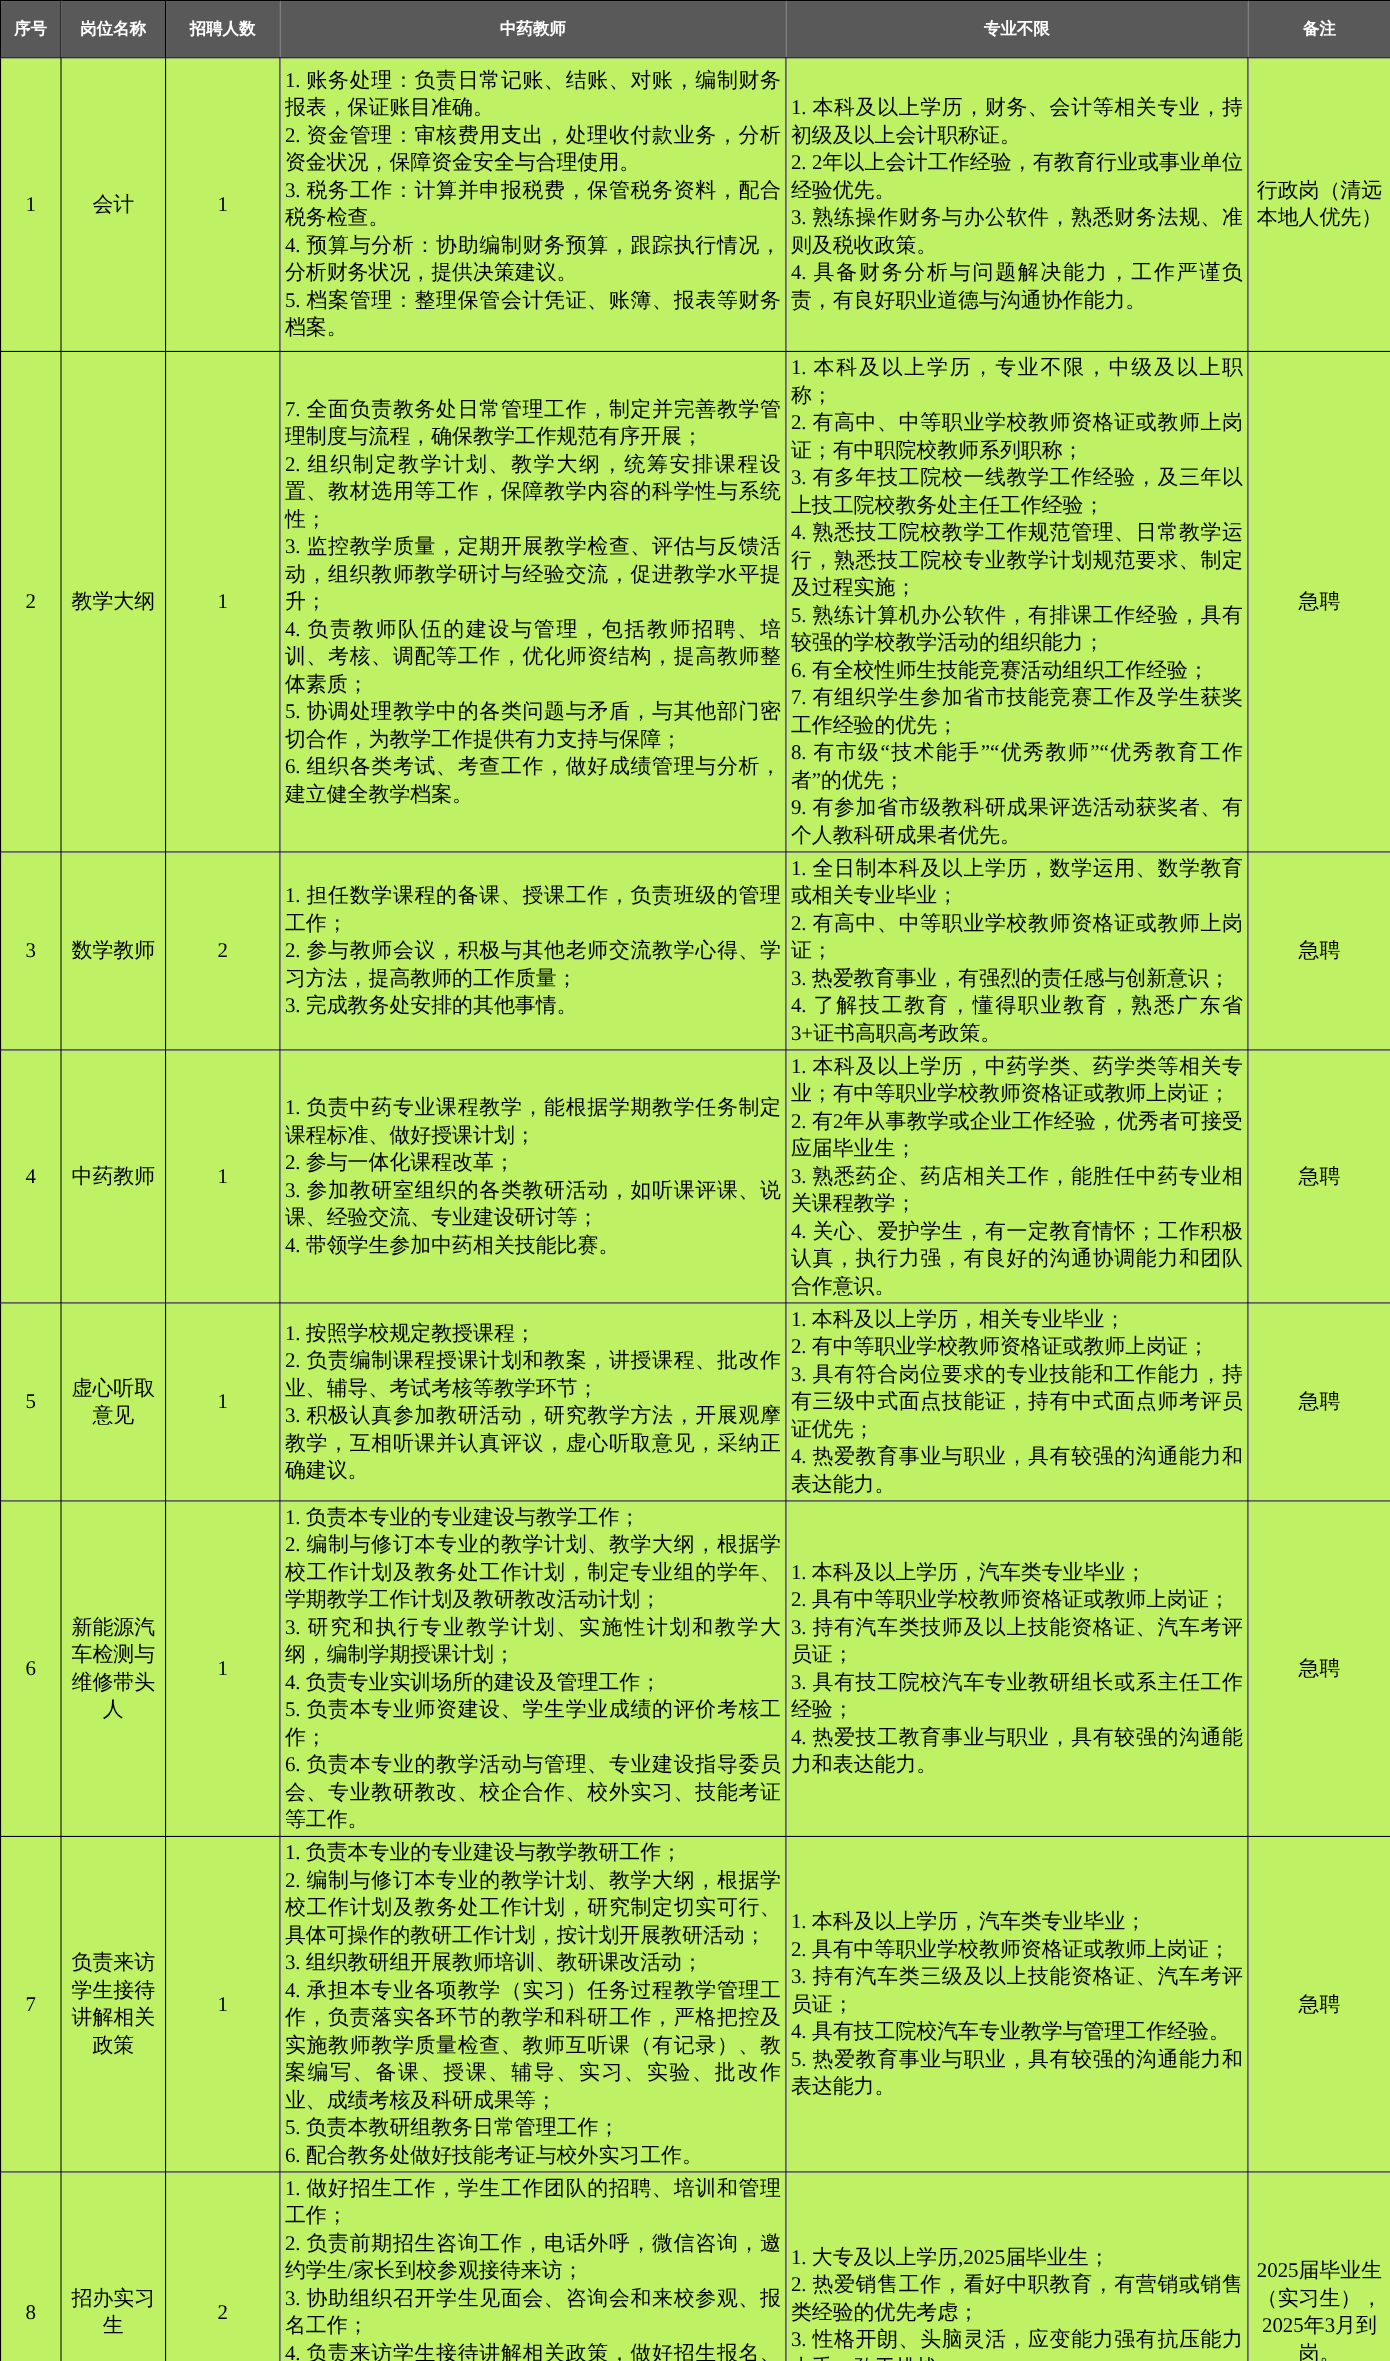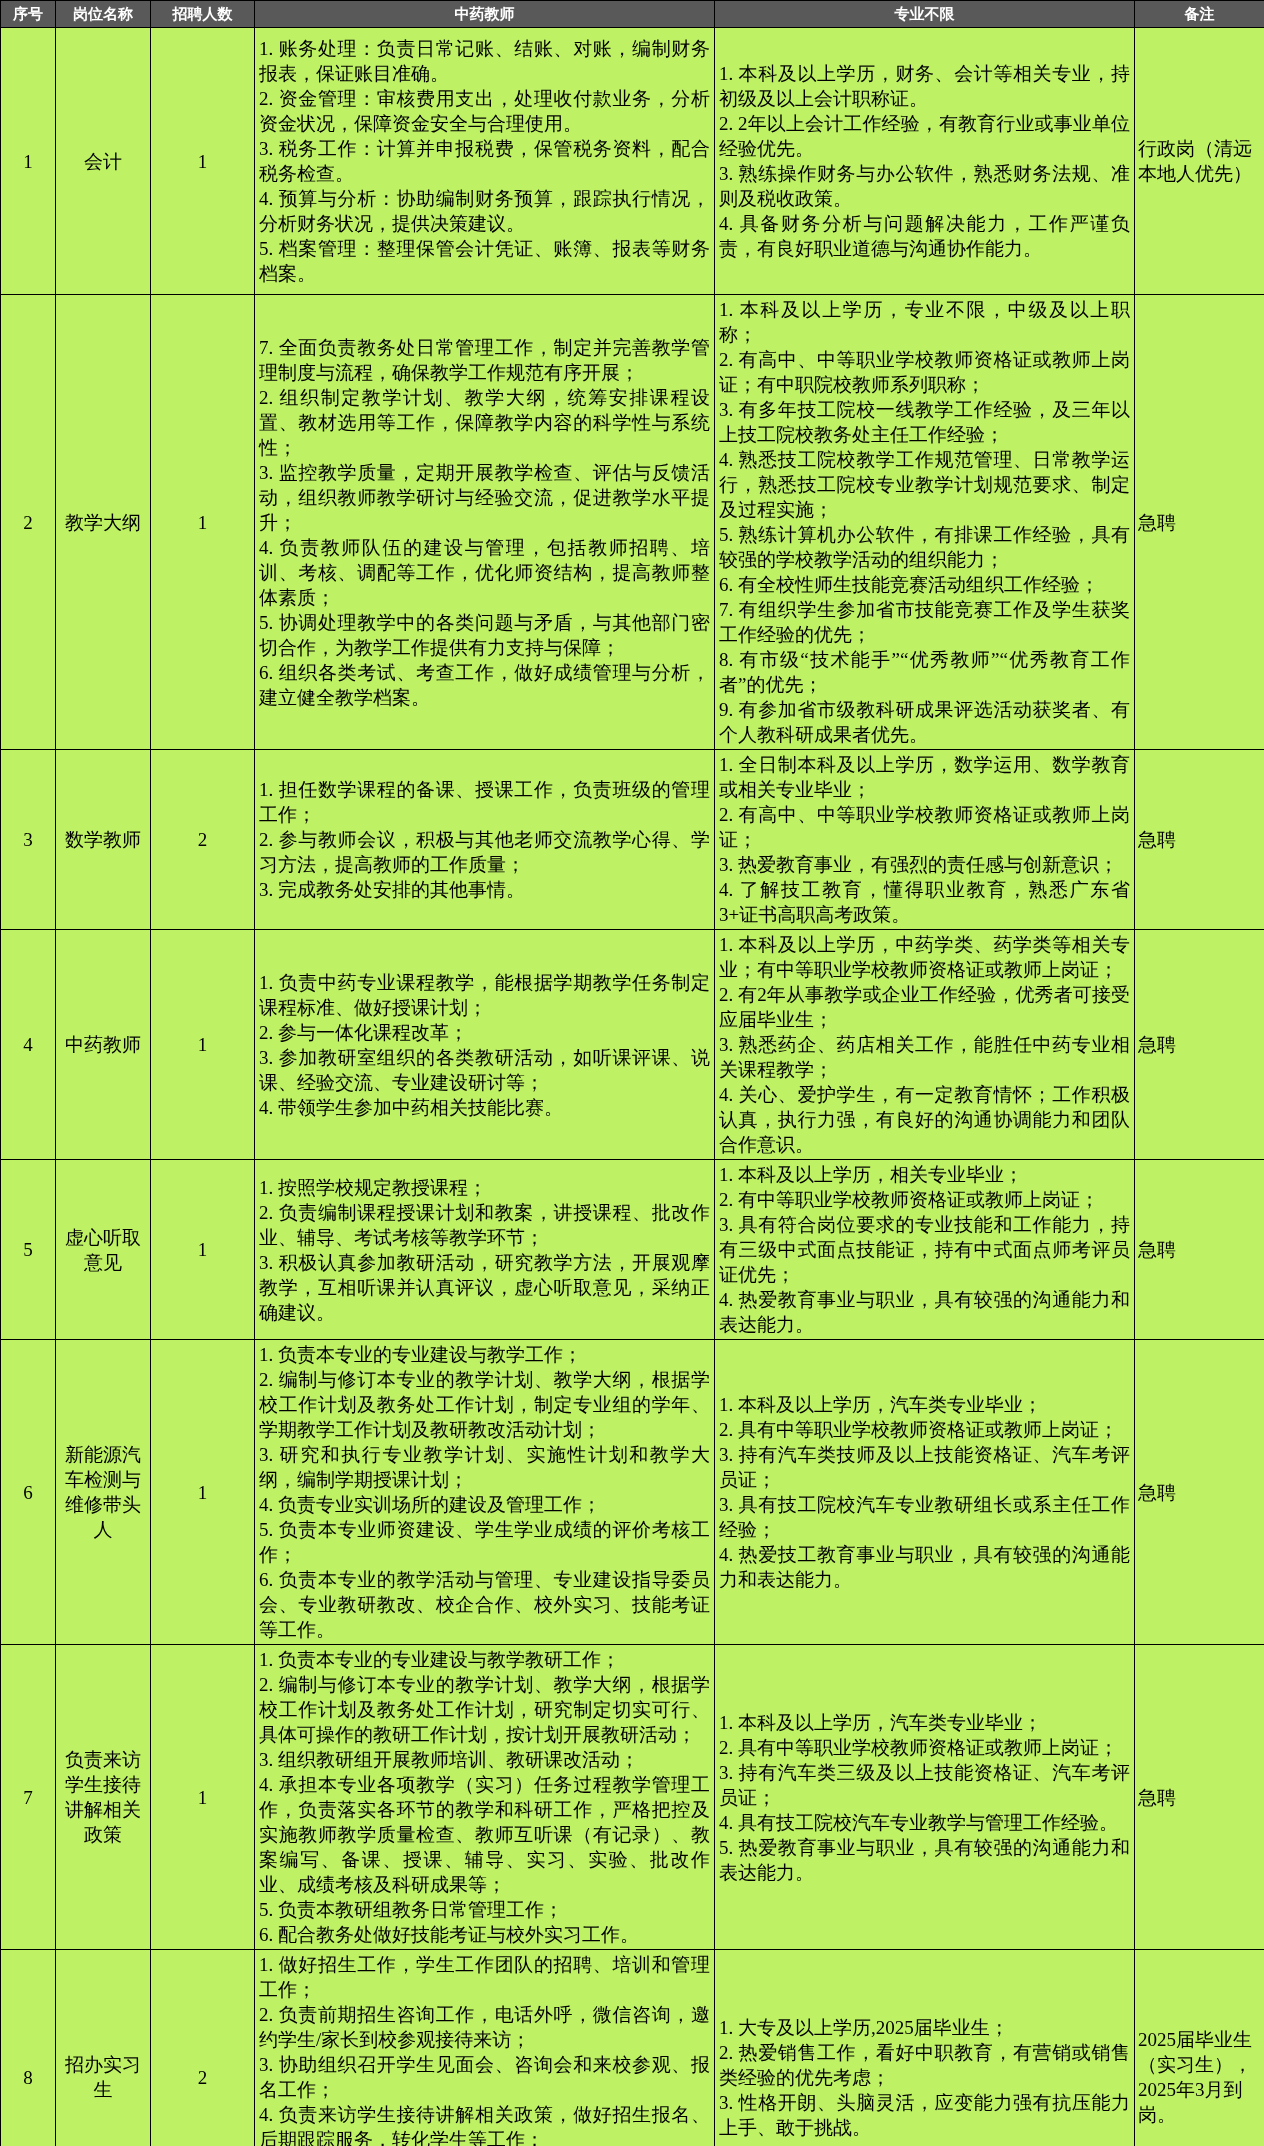--- a/index.html
+++ b/index.html
@@ -25,39 +25,39 @@
   }
   thead th {
     background: #595959;
     color: #ffffff;
     font-family: Liberation Serif, serif;
     font-weight: bold;
     font-size: 15px;
     height: 27px;
     text-align: center;
     vertical-align: middle;
-    padding: 3px 2px;
+    padding: 16px 2px;
   }
   tbody td {
     font-size: 19px;
     line-height: 25px;
     vertical-align: middle;
     background: #bef264;
   }
   td.cell-center {
     text-align: center;
     padding: 2px 3px;
   }
   td.cell-text {
     text-align: justify;
     white-space: pre-line;
     padding: 2px 4px;
   }
   td.cell-note {
-    text-align: left;
+    text-align: center;
     padding: 2px 3px;
   }
   
   tbody tr:nth-child(1) { height: 267px; }
   tbody tr:nth-child(2) { height: 426px; }
   tbody tr:nth-child(3) { height: 176px; }
   tbody tr:nth-child(4) { height: 224px; }
   tbody tr:nth-child(5) { height: 174px; }
   tbody tr:nth-child(6) { height: 299px; }
   tbody tr:nth-child(7) { height: 301px; }

